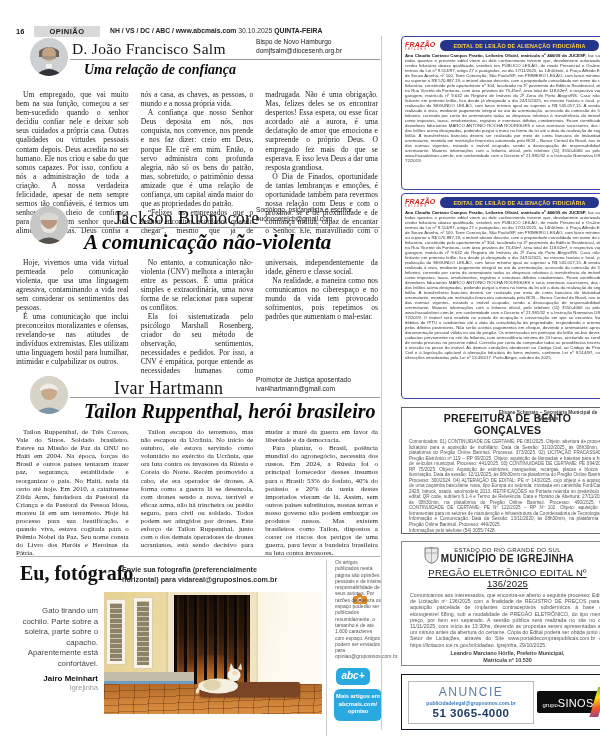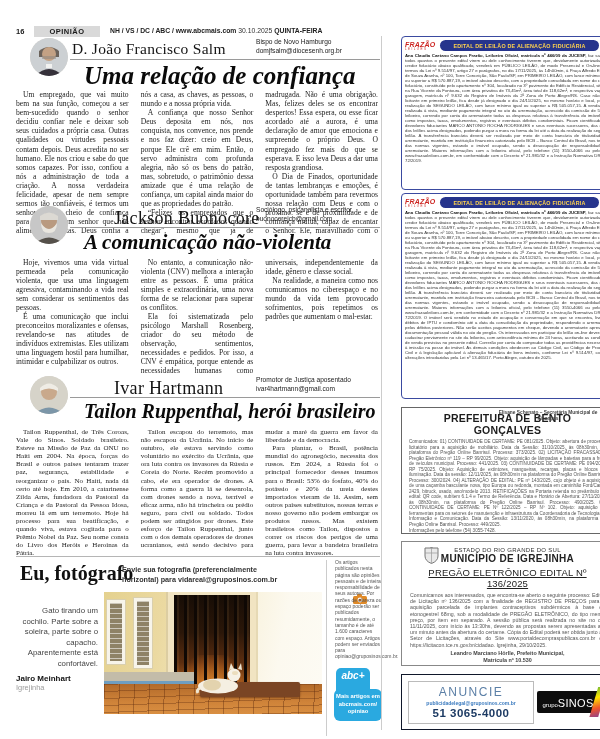--- a/index.html
+++ b/index.html
@@ -24,47 +24,47 @@
   .art3 { top:376px; height:182px; }
   .headshot { position:absolute; left:14px; top:0; width:38px; height:38px; border-radius:50%;
     overflow:hidden; background:#d8d5cf; z-index:2; }
   .author { position:absolute; top:2px; font-family:"Liberation Serif", serif; color:#141414; letter-spacing:.3px; }
   .art1 .author { left:56px; font-size:15.5px; }
   .art2 .author, .art3 .author { left:98px; font-size:18px; }
   .sig { position:absolute; right:6px; top:0; width:118px; font-size:6.6px; line-height:1.3; color:#222; }
   .byline-rule { position:absolute; left:54px; right:0; top:21px; border-top:1px solid #9a9a9a; }
   .title { position:absolute; left:68px; top:24px; font-family:"Liberation Serif", serif;
     font-style:italic; font-weight:600; color:#0a0a0a; white-space:nowrap; }
-  .art1 .title { font-size:25px; }
+  .art1 .title { font-size:14px; }
   .art2 .title { font-size:21px; }
   .art3 .title { font-size:20px; }
   .article-body { position:absolute; left:0; right:2px; top:52px; column-gap:12px; column-count:3;
     column-fill:auto; overflow:hidden; text-align:justify; font-family:"Liberation Serif", serif; color:#1c1c1c; }
   .art1 .article-body { height:148px; font-size:7.6px; line-height:9.1px; }
   .art2 .article-body { height:124px; font-size:7.6px; line-height:9.0px; }
   .art3 .article-body { height:130px; font-size:7.0px; line-height:8.1px; }
   .article-body p { text-indent:7px; margin:0; }
 
   
   .photo-sec { position:absolute; left:0; top:556px; width:364px; height:183px; }
   .photo-sec .toprule { position:absolute; left:0; right:0; top:0; border-top:1px solid #b5b5b5; }
   .photo-title { position:absolute; left:4px; top:6px; font-family:"Liberation Serif", serif;
     font-weight:bold; font-size:20px; color:#111; }
   .photo-instr { position:absolute; left:106px; top:9px; width:172px; font-size:7.2px;
     font-weight:bold; color:#333; line-height:1.35; }
   .camera-ic { position:absolute; left:337px; top:34px; width:14px; height:10px; }
   .caption { position:absolute; left:0; top:50px; width:82px; text-align:right; font-size:7.8px;
     color:#444; line-height:1.35; }
-  .credit { position:absolute; left:0; top:118px; width:82px; }
+  .credit { position:absolute; left:0; top:118px; width:82px; text-align:right; }
   .credit .nm { font-size:8px; font-weight:bold; color:#111; display:block; }
   .credit .ct { font-size:7.4px; color:#9b9b9b; display:block; }
   .mini-vrule { position:absolute; left:310px; top:4px; height:176px; border-left:1px solid #ccc; }
   .disclaimer { position:absolute; left:319px; top:3px; width:47px; font-size:5px;
     line-height:6.3px; color:#555; }
-  .abclogo { position:absolute; left:320px; top:112px; width:34px; height:29px; background:#2aa9e0;
+  .abclogo { position:absolute; left:320px; top:112px; width:34px; height:17px; background:#2aa9e0;
     border-radius:5px; color:#fff; font-weight:bold; font-style:italic; font-size:10px;
     text-align:center; line-height:16px; }
   .morebox { position:absolute; left:318px; top:133px; width:48px; height:32px; background:#2aa9e0;
     border-radius:6px; color:#fff; font-size:5.8px; line-height:1.3; text-align:center;
     padding:4px 2px; font-weight:bold; }
 
   
   .catphoto { position:absolute; left:88px; top:36px; width:218px; height:122px; overflow:hidden; background:#f6efdb; }
   .wall { position:absolute; inset:0; background:linear-gradient(100deg,#e4d18f 0%,#ebd9a1 26%,#f1e6bd 45%,#f8f1da 58%,#fcf9ef 78%,#fdfbf4 100%); }
   .win { position:absolute; width:18px; height:64px; background:#8e8266; border:3px solid #f7f4ea;
@@ -191,21 +191,21 @@
           </svg>
       </div>
       <span class="author">Jackson Buonocore</span>
       <span class="sig">
         <span style="display:block">Sociólogo, psicanalista e escritor</span>
         <span style="display:block">buonocorejcb@gmail.com</span>
       </span>
       <div class="byline-rule"></div>
       <h2 class="title">A comunicação não-violenta</h2>
       <div class="article-body">
-          <p>Hoje, vivemos uma vida virtual permeada pela comunicação violenta, que usa uma linguagem agressiva, contaminando a vida real sem considerar os sentimentos das pessoas.</p>
+          <p>Hoje, vivemos uma vida virtual permeada pelo comunicação violenta, que usa uma linguagem agressiva, contaminando a vida real sem considerar os sentimentos das pessoas.</p>
           <p>É uma comunicação que inclui preconceitos moralizantes e ofensas, revelando-se nas atitudes de indivíduos extremistas. Eles utilizam uma linguagem hostil para humilhar, intimidar e culpabilizar os outros.</p>
           <p>No entanto, a comunicação não-violenta (CNV) melhora a interação entre as pessoas. É uma prática simples e extraordinária, uma nova forma de se relacionar para superar os conflitos.</p>
           <p>Ela foi sistematizada pelo psicólogo Marshall Rosenberg, criador do seu método de observação, sentimentos, necessidades e pedidos. Por isso, a CNV é empática, porque entende as necessidades humanas como universais, independentemente da idade, gênero e classe social.</p>
           <p>Na realidade, a maneira como nos comunicamos no ciberespaço e no mundo da vida tem provocado sofrimentos, pois repetimos os padrões que aumentam o mal-estar.</p>
         </div>
     </article>
 
     <article class="article art3">
       <div class="headshot">
         <svg width="38" height="38" viewBox="0 0 38 38">

